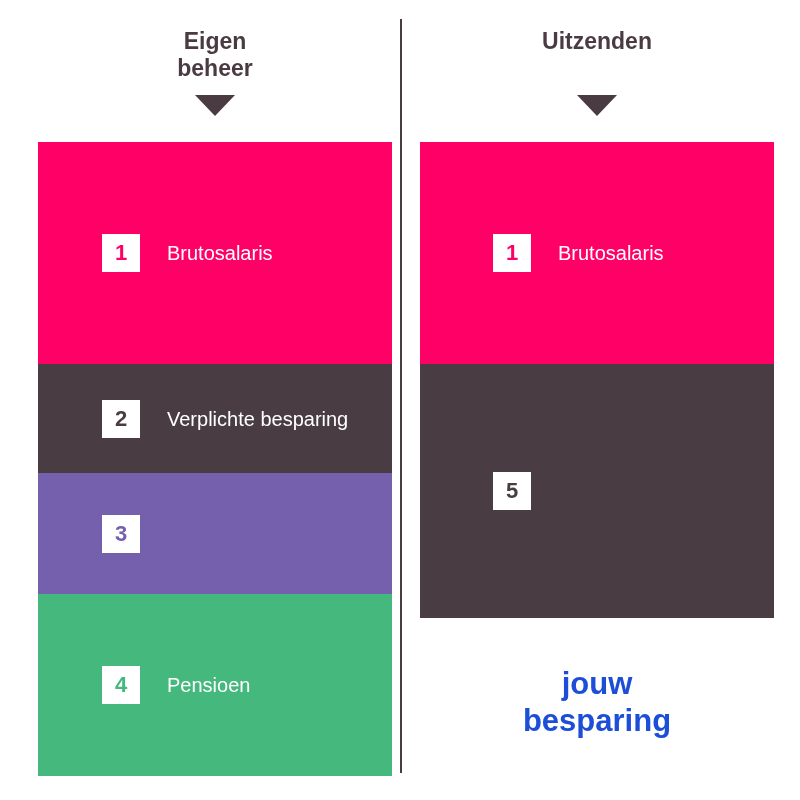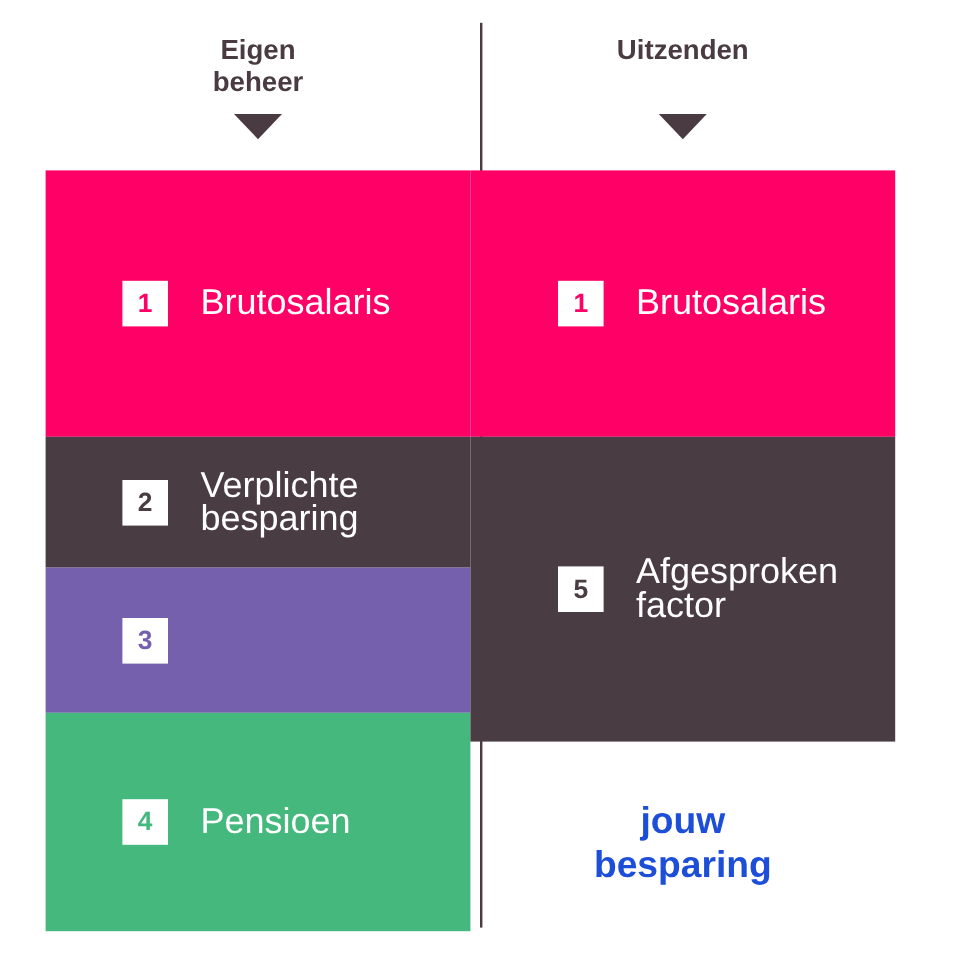--- a/index.html
+++ b/index.html
@@ -11,21 +11,21 @@
     overflow: hidden;
     font-family: "Liberation Sans", sans-serif;
   }
   .column {
     position: absolute;
     top: 0;
     width: 354px;
     height: 800px;
   }
   .col-left  { left: 38px; }
-  .col-right { left: 392px; }
+  .col-right { left: 420px; }
 
   .col-header {
     margin-top: 28px;
     height: 54px;
     text-align: center;
     font-size: 23px;
     font-weight: bold;
     line-height: 27px;
     color: #4A3B42;
   }
@@ -57,21 +57,21 @@
     display: flex;
     align-items: center;
     justify-content: center;
     font-size: 22px;
     font-weight: bold;
     flex-shrink: 0;
   }
   .block-label {
     margin-left: 27px;
     color: #ffffff;
-    font-size: 30px;
+    font-size: 20px;
     line-height: 28px;
     max-width: 200px;
   }
   .divider {
     position: absolute;
     left: 400px;
     top: 19px;
     width: 2px;
     height: 754px;
     background: #4A3B42;
@@ -145,21 +145,20 @@
         <div class="badge">
           <span style="color: rgb(255, 0, 102);">1</span>
         </div>
         <div class="block-label">Brutosalaris</div>
       </div>
 
       <div class="block" style="background: rgb(74, 60, 67); height: 254px;">
         <div class="badge">
           <span style="color: rgb(74, 60, 67);">5</span>
         </div>
-        <div class="block-label">Afgesproken factor</div>
       </div>
 
     </div>
     <div class="savings">
       <span class="savings-text" style="color: #1d4ed8;">jouw besparing</span>
     </div>
   </div>
 
 </div>
 

